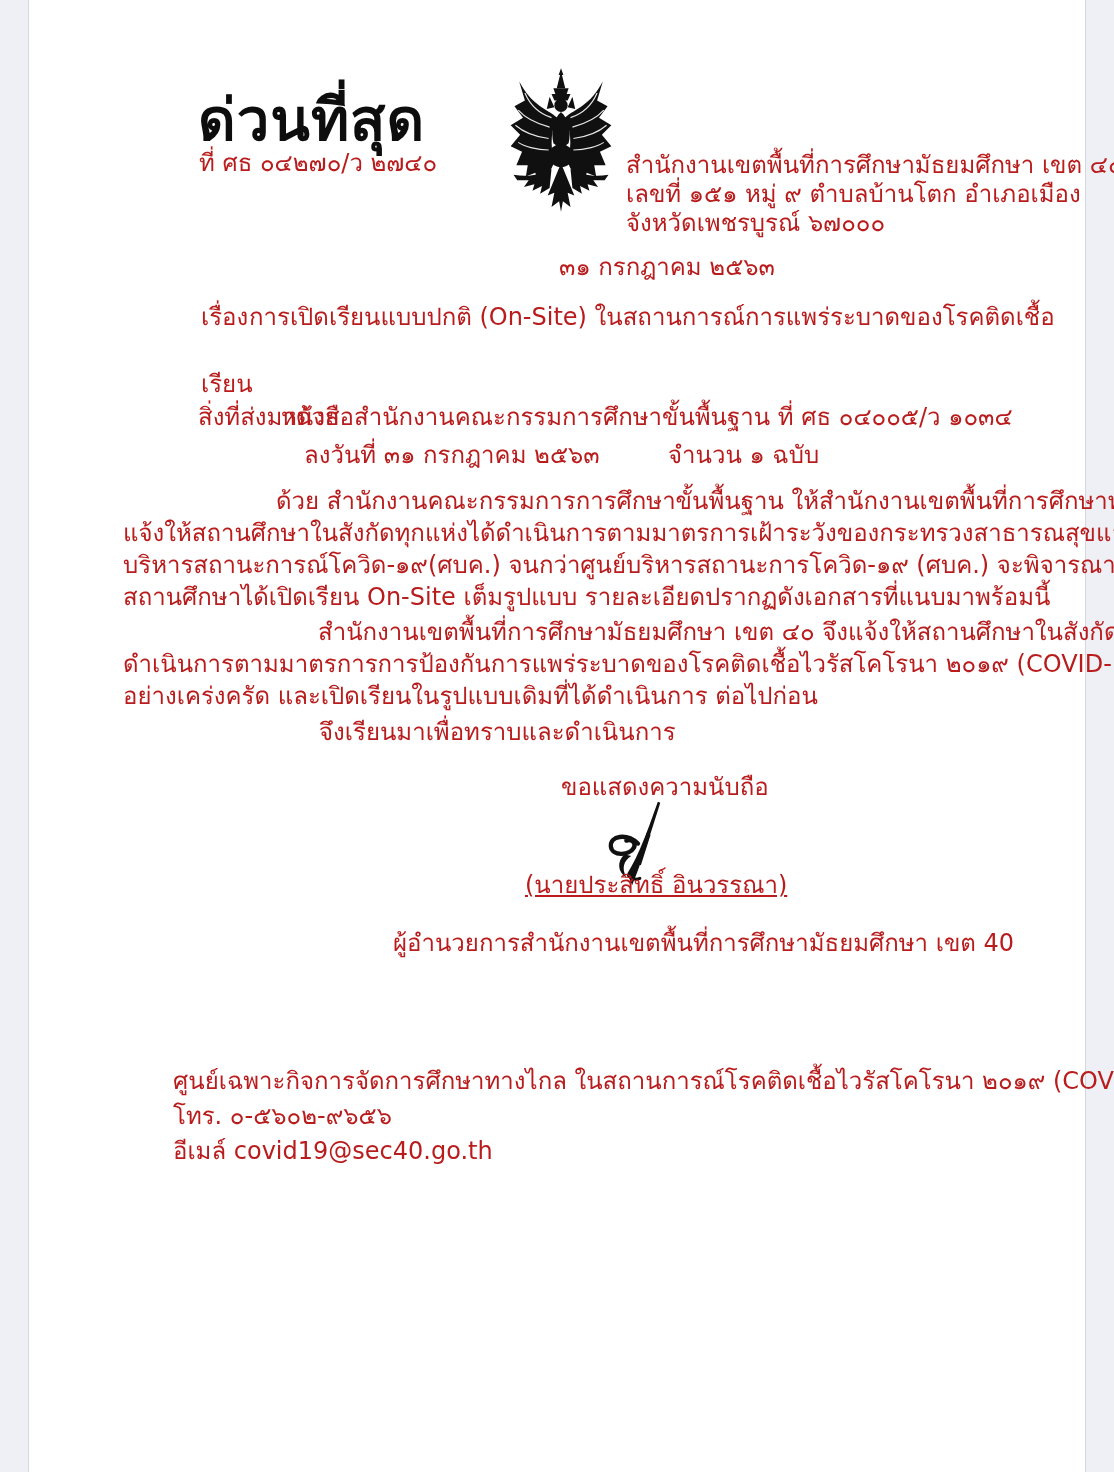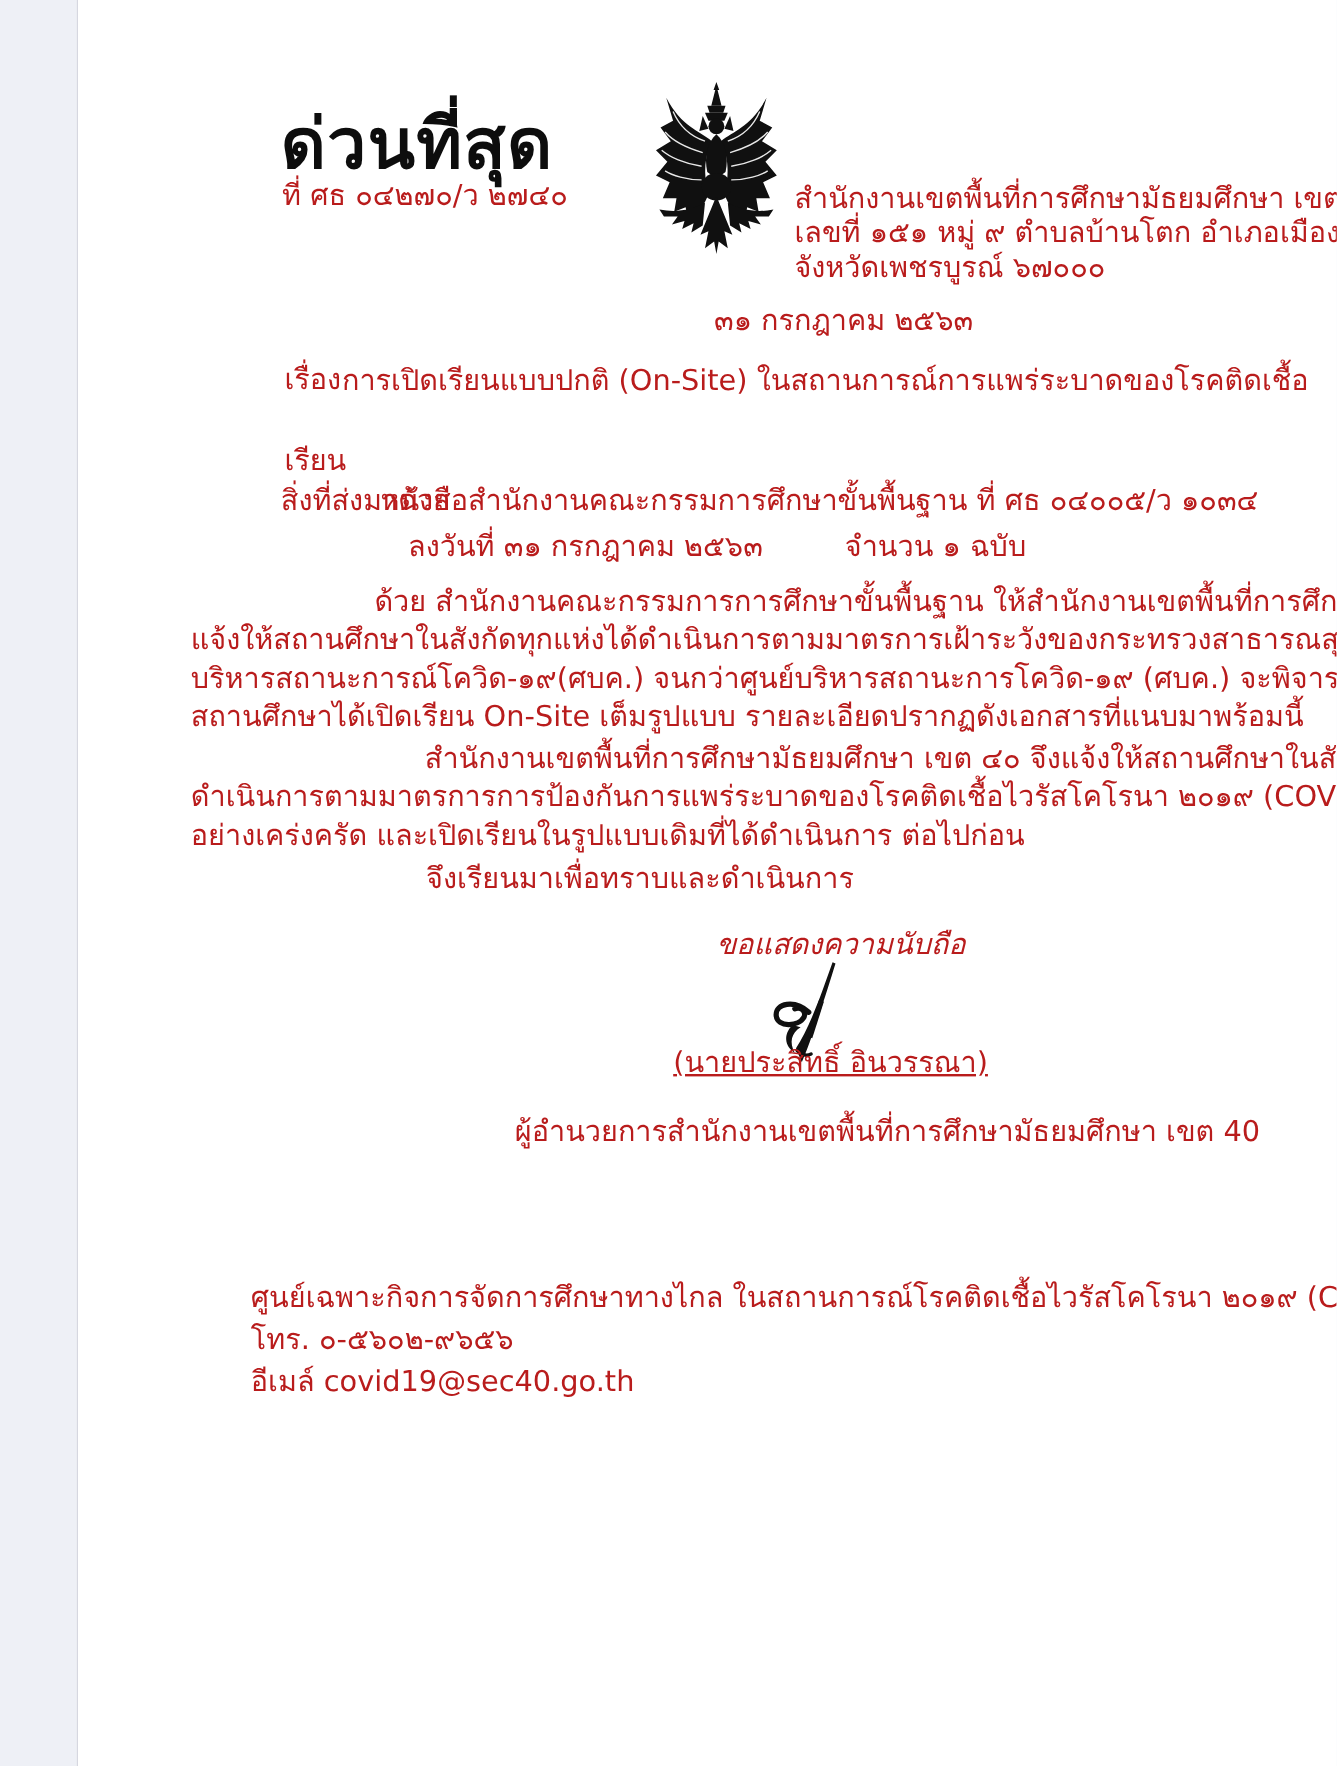--- a/index.html
+++ b/index.html
@@ -4,21 +4,21 @@
 <style>
   html,body{margin:0;padding:0;}
   body{
     width:1114px;height:1472px;
     background:#eef0f6;
     font-family:"DejaVu Sans","Liberation Sans",sans-serif;
     color:#171717;
     position:relative;
     overflow:hidden;
   }
-  .viewport{position:absolute;inset:0;margin-left:36px;}
+  .viewport{position:absolute;inset:0;}
   .page{
     position:absolute;left:28px;top:0;width:1058px;height:1472px;
     background:#ffffff;
     border-left:1px solid #d6d7e0;
     border-right:1px solid #d6d7e0;
     box-sizing:border-box;
   }
   .abs{position:absolute;white-space:nowrap;line-height:1.25;}
   .t{font-size:24px;color:#b91c1c;}
   .urgent{font-size:58px;font-weight:bold;color:#0d0d0d;letter-spacing:1px;}
@@ -69,21 +69,21 @@
     </svg>
 
     <div>
       <div class="abs t" style="left:597px;top:150px;">สำนักงานเขตพื้นที่การศึกษามัธยมศึกษา เขต ๔๐</div>
       <div class="abs t" style="left:597px;top:179px;">เลขที่ ๑๕๑ หมู่ ๙ ตำบลบ้านโตก อำเภอเมือง</div>
       <div class="abs t" style="left:597px;top:208px;">จังหวัดเพชรบูรณ์  ๖๗๐๐๐</div>
     </div>
 
     <div class="abs t" style="left:530px;top:252px;">๓๑ กรกฎาคม ๒๕๖๓</div>
 
-    <div class="abs t" style="left:172px;top:302px;font-family:Liberation Serif, serif;">เรื่อง</div>
+    <div class="abs t" style="left:172px;top:302px;">เรื่อง</div>
     <div class="abs t" style="left:220px;top:302px;">การเปิดเรียนแบบปกติ (On-Site) ในสถานการณ์การแพร่ระบาดของโรคติดเชื้อ</div>
 
     <div class="abs t" style="left:172px;top:369px;">เรียน</div>
 
     <div class="abs t" style="left:169px;top:402px;">สิ่งที่ส่งมาด้วย</div>
     <div class="abs t" style="left:252px;top:402px;">หนังสือสำนักงานคณะกรรมการศึกษาขั้นพื้นฐาน ที่ ศธ ๐๔๐๐๕/ว ๑๐๓๔</div>
     <div class="abs t" style="left:275px;top:440px;">ลงวันที่ ๓๑ กรกฎาคม ๒๕๖๓</div>
     <div class="abs t" style="left:639px;top:440px;">จำนวน ๑ ฉบับ</div>
 
     <div>
@@ -94,21 +94,21 @@
     </div>
 
     <div>
       <div class="abs t" style="left:289px;top:617px;">สำนักงานเขตพื้นที่การศึกษามัธยมศึกษา เขต ๔๐ จึงแจ้งให้สถานศึกษาในสังกัดยังคง</div>
       <div class="abs t" style="left:94px;top:649px;">ดำเนินการตามมาตรการการป้องกันการแพร่ระบาดของโรคติดเชื้อไวรัสโคโรนา ๒๐๑๙ (COVID-๑๙)</div>
       <div class="abs t" style="left:94px;top:681px;">อย่างเคร่งครัด และเปิดเรียนในรูปแบบเดิมที่ได้ดำเนินการ ต่อไปก่อน</div>
     </div>
 
     <div class="abs t" style="left:290px;top:717px;">จึงเรียนมาเพื่อทราบและดำเนินการ</div>
 
-    <div class="abs t" style="left:532px;top:772px;font-style:italic;">ขอแสดงความนับถือ</div>
+    <div class="abs t" style="left:532px;top:772px;">ขอแสดงความนับถือ</div>
 
     <svg class="sig-svg" style="left:572px;top:798px;" width="72" height="92" viewBox="0 0 70 95" aria-hidden="true">
 
       <path d="M30 90 C38 72 52 28 59 5 L56.5 4 C48 28 37 60 25 78 Z" fill="#101010"></path>
 
       <path d="M45 36 L35 68 L39 69.5 L49 38 Z" fill="#101010"></path>
 
       <path d="M36 47 C24 36 7 39 8 50 C9 60 27 60 32 51 C34 46 29 42 24 44" fill="none" stroke="#101010" stroke-width="4.5" stroke-linecap="round"></path>
 
       <path d="M22 58 C14 66 15 76 24 82 C19 73 21 65 29 60 Z" fill="#101010"></path>

